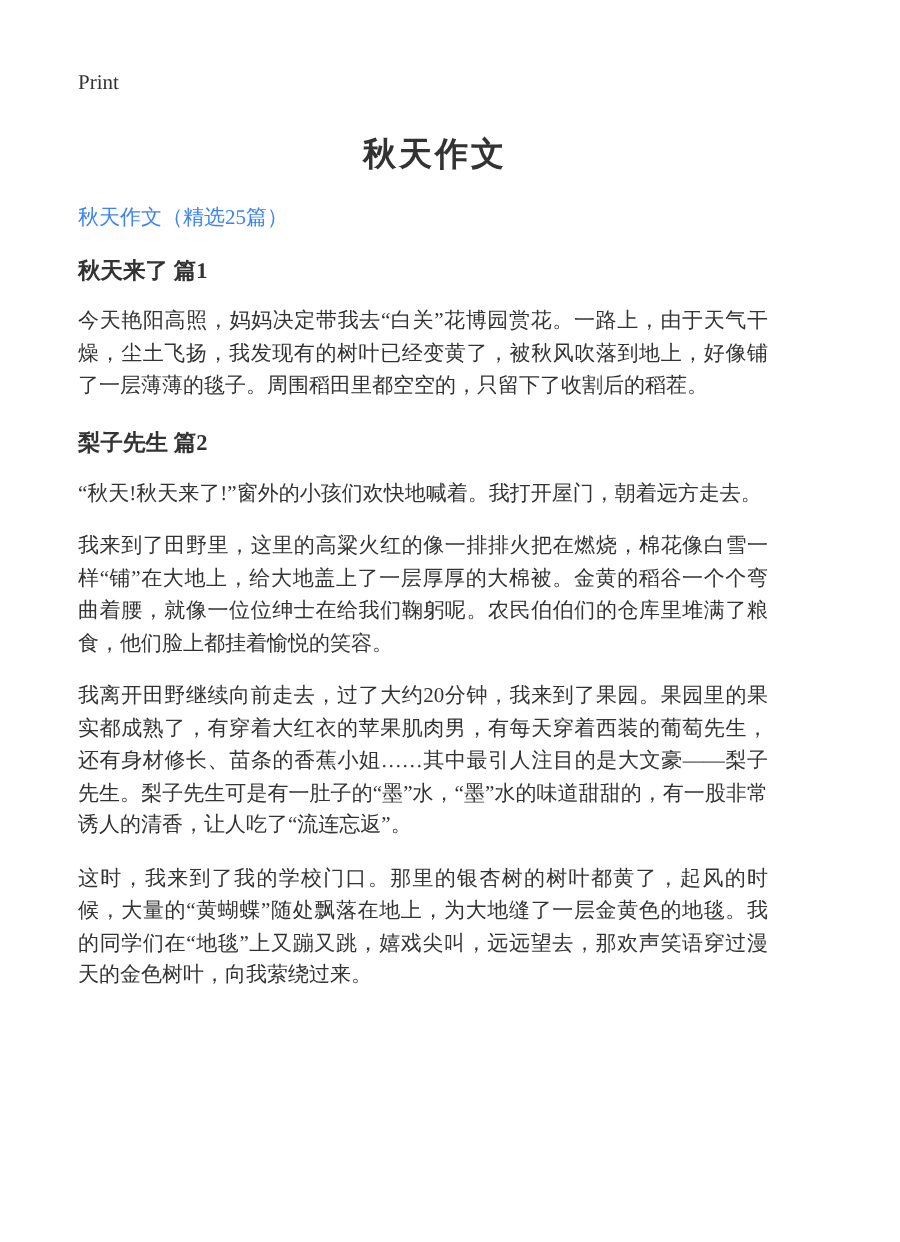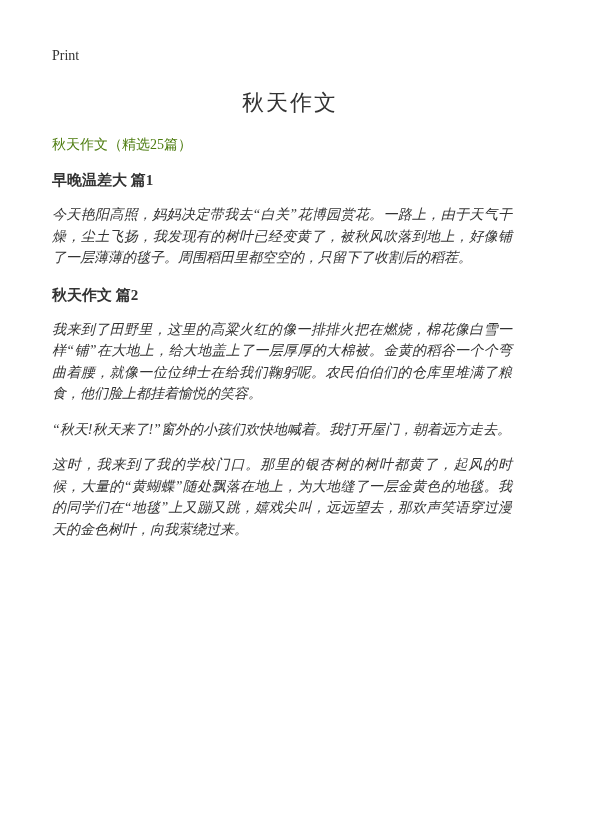--- a/index.html
+++ b/index.html
@@ -24,66 +24,66 @@
   .print-link {
     font-size: 14px;
     line-height: 16px;
     margin: 0 0 12px 0;
     color: #333333;
     cursor: pointer;
     display: inline-block;
   }
   .doc-title {
     font-size: 22px;
-    font-weight: normal;
+    font-weight: bold;
     text-align: center;
     margin: 12px 0 18px 0;
     letter-spacing: 2px;
     color: #333333;
   }
   .doc-subtitle {
     font-size: 14px;
     margin: 0 0 15px 0;
-    color: #4d7c0f;
+    color: #3b82f6;
   }
   .section-heading {
     font-size: 15px;
     font-weight: bold;
     margin: 17px 0 14px 0;
     color: #333333;
   }
   .essay-paragraph {
     font-size: 14px;
     line-height: 21.5px;
     margin: 0 16px 14px 0;
     text-align: justify;
     color: #333333;
     word-break: break-all;
-    font-style: italic;
   }
 </style>
 </head>
 <body>
 
 <div class="page">
 
   <div class="print-link">Print</div>
 
   <h1 class="doc-title">秋天作文</h1>
 
   <p class="doc-subtitle">秋天作文（精选25篇）</p>
 
-  <h2 class="section-heading">早晚温差大 篇1</h2>
+  <h2 class="section-heading">秋天来了 篇1</h2>
 
   <p class="essay-paragraph">今天艳阳高照，妈妈决定带我去“白关”花博园赏花。一路上，由于天气干燥，尘土飞扬，我发现有的树叶已经变黄了，被秋风吹落到地上，好像铺了一层薄薄的毯子。周围稻田里都空空的，只留下了收割后的稻茬。</p>
 
 
 
-  <h2 class="section-heading">秋天作文 篇2</h2>
+  <h2 class="section-heading">梨子先生 篇2</h2>
+
+  <p class="essay-paragraph">“秋天!秋天来了!”窗外的小孩们欢快地喊着。我打开屋门，朝着远方走去。</p>
 
   <p class="essay-paragraph">我来到了田野里，这里的高粱火红的像一排排火把在燃烧，棉花像白雪一样“铺”在大地上，给大地盖上了一层厚厚的大棉被。金黄的稻谷一个个弯曲着腰，就像一位位绅士在给我们鞠躬呢。农民伯伯们的仓库里堆满了粮食，他们脸上都挂着愉悦的笑容。</p>
 
-  <p class="essay-paragraph">“秋天!秋天来了!”窗外的小孩们欢快地喊着。我打开屋门，朝着远方走去。</p>
-
+  <p class="essay-paragraph">我离开田野继续向前走去，过了大约20分钟，我来到了果园。果园里的果实都成熟了，有穿着大红衣的苹果肌肉男，有每天穿着西装的葡萄先生，还有身材修长、苗条的香蕉小姐……其中最引人注目的是大文豪——梨子先生。梨子先生可是有一肚子的“墨”水，“墨”水的味道甜甜的，有一股非常诱人的清香，让人吃了“流连忘返”。</p>
 
   <p class="essay-paragraph">这时，我来到了我的学校门口。那里的银杏树的树叶都黄了，起风的时候，大量的“黄蝴蝶”随处飘落在地上，为大地缝了一层金黄色的地毯。我的同学们在“地毯”上又蹦又跳，嬉戏尖叫，远远望去，那欢声笑语穿过漫天的金色树叶，向我萦绕过来。</p>
 
 </div>
 
 </body></html>

